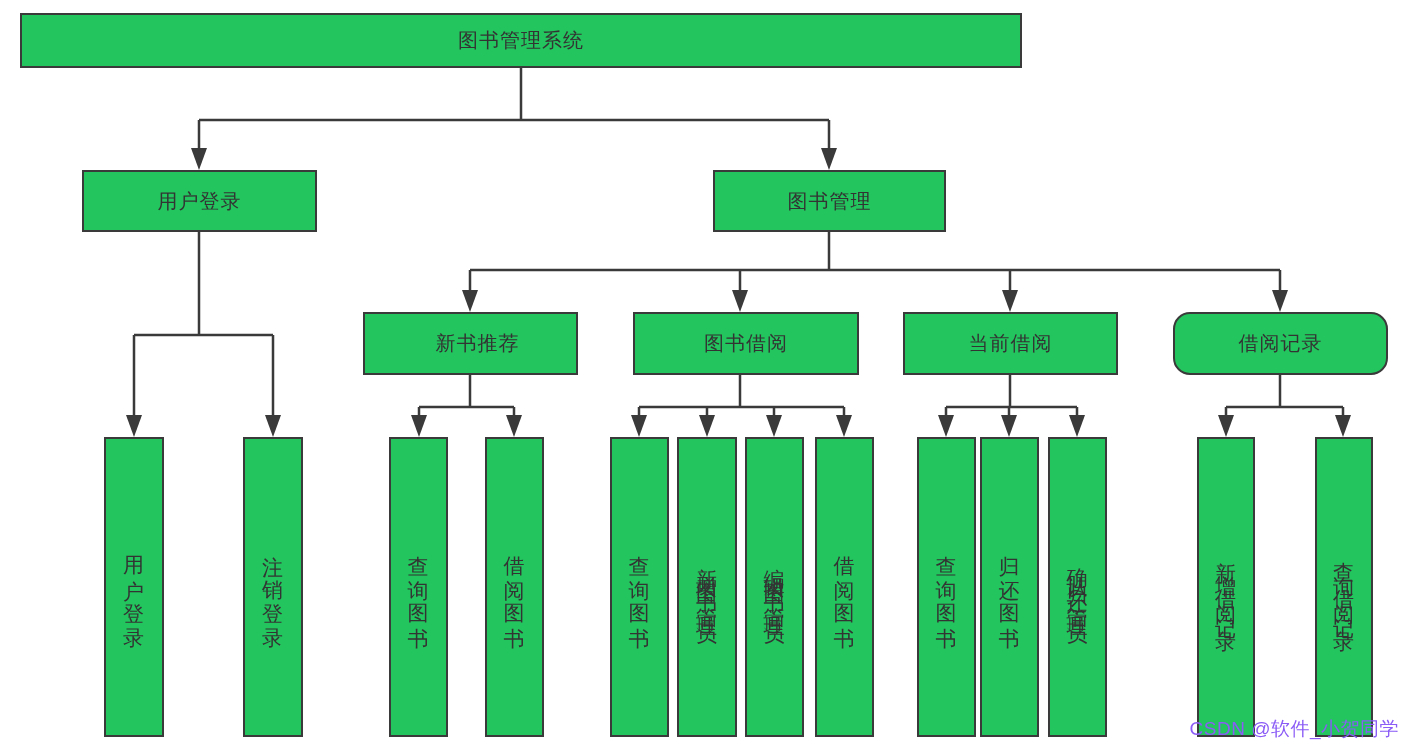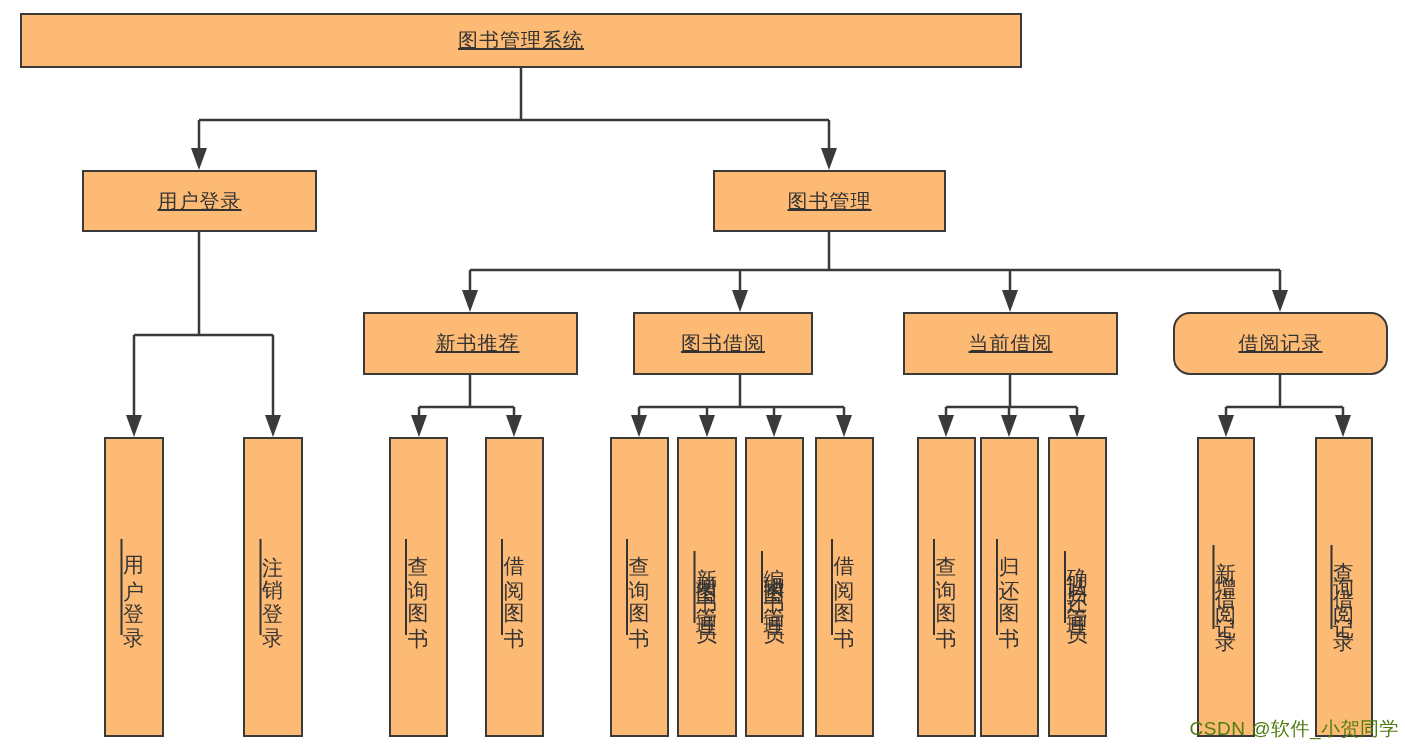--- a/index.html
+++ b/index.html
@@ -12,27 +12,26 @@
     position: relative;
     width: 1405px;
     height: 747px;
     background: #ffffff;
     overflow: hidden;
   }
   .node {
     position: absolute;
     box-sizing: border-box;
     border: 2.5px solid #3a3a3a;
-    background: #fdba74;
+    background: #22c55e;
     display: flex;
     align-items: center;
     justify-content: center;
     color: #333333;
     z-index: 2;
-    text-decoration: underline;
   }
   .node.hbox {
     font-size: 20px;
     letter-spacing: 1px;
     white-space: nowrap;
   }
   .node.leaf .v-label {
     writing-mode: vertical-rl;
     font-size: 21px;
     color: #333333;
@@ -53,21 +52,21 @@
   }
   #connectors polygon {
     fill: #3a3a3a;
     stroke: none;
   }
   .watermark {
     position: absolute;
     right: 6px;
     top: 716px;
     font-size: 19px;
-    color: #4d7c0f;
+    color: #8b5cf6;
     letter-spacing: 0.5px;
     white-space: nowrap;
     z-index: 3;
     margin-left: 25px;
   }
 </style>
 </head>
 <body>
 
 <div id="canvas">
@@ -122,21 +121,21 @@
   <div class="node hbox" style="left:82px; top:170px; width:235px; height:62px;">
     <span>用户登录</span>
   </div>
   <div class="node hbox" style="left:713px; top:170px; width:233px; height:62px;">
     <span>图书管理</span>
   </div>
 
   <div class="node hbox" style="left:363px; top:312px; width:215px; height:63px;padding-left:14px;">
     <span>新书推荐</span>
   </div>
-  <div class="node hbox" style="left:633px; top:312px; width:180px; height:63px;">
+  <div class="node hbox" style="left:633px; top:312px; width:226px; height:63px;">
     <span>图书借阅</span>
   </div>
   <div class="node hbox" style="left:903px; top:312px; width:215px; height:63px;">
     <span>当前借阅</span>
   </div>
   <div class="node hbox" style="left:1173px; top:312px; width:215px; height:63px;border-radius:17px;">
     <span>借阅记录</span>
   </div>
 
   <div class="node leaf" style="left:104px; top:437px; width:60px; height:300px;">

